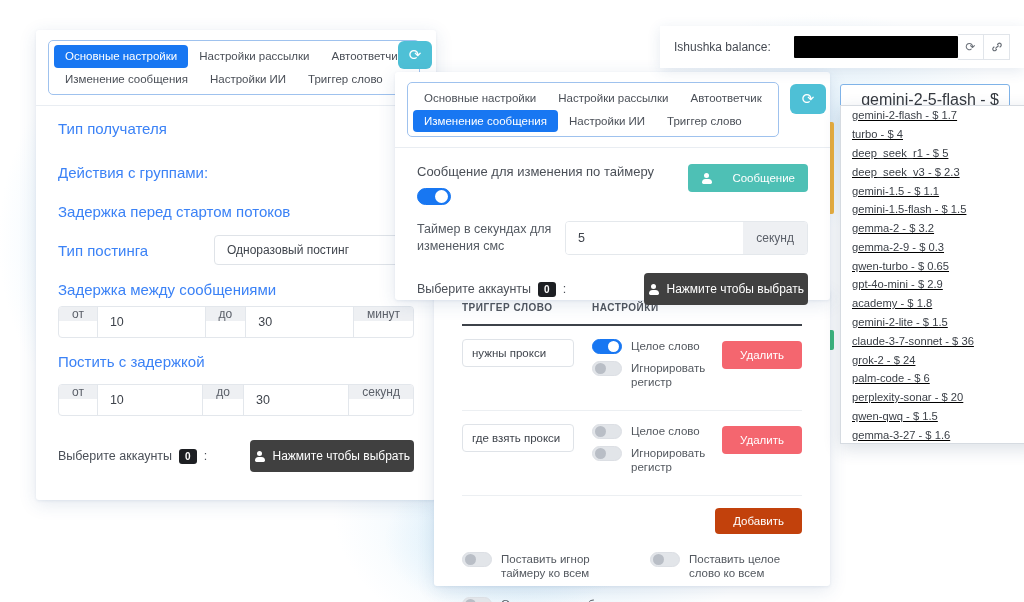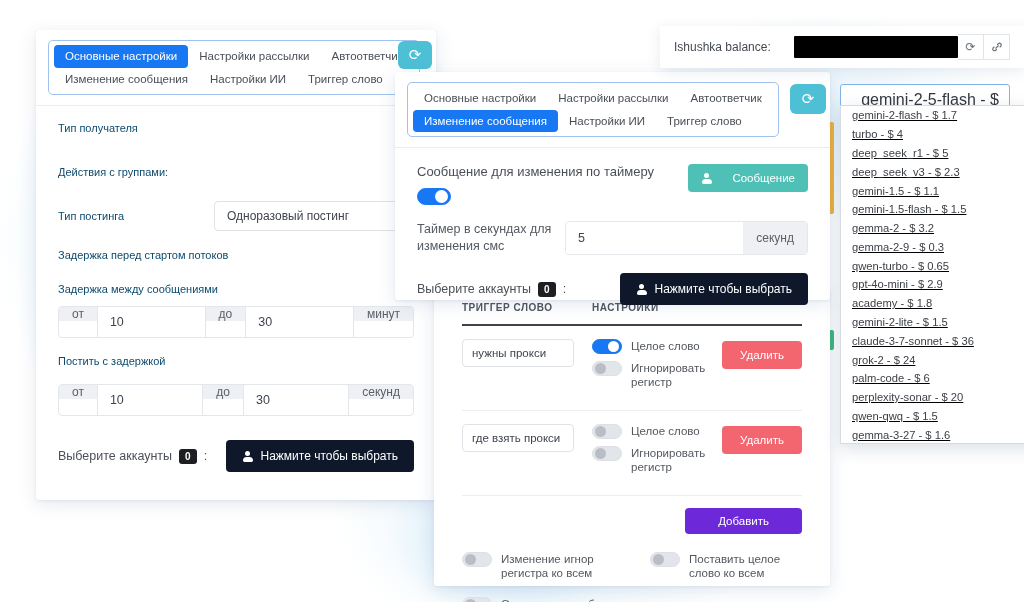--- a/index.html
+++ b/index.html
@@ -75,21 +75,21 @@
   }
 
   .divider { height: 1px; background: #e9edf2; width: 100%; }
 
   
   .frow {
     display: flex; align-items: center;
     padding: 0 22px;
     height: 44px;
   }
-  .flabel { font-size: 11px; color: #0c4a6e; flex: 0 0 auto; }
+  .flabel { font-size: 15px; color: #3b82f6; flex: 0 0 auto; }
   .fselect {
     margin-left: auto;
     border: 1px solid #dfe3e8;
     border-radius: 4px;
     font-size: 12px;
     color: #3f444c;
     background: #fff;
     padding: 7px 12px;
     min-width: 200px;
     white-space: nowrap;
@@ -136,44 +136,44 @@
     background: #1d1f23; color: #fff;
     font-size: 10px; font-weight: bold;
     border-radius: 3px;
     padding: 2px 6px;
     margin: 0 7px;
     min-width: 16px; text-align: center;
   }
   .colon { font-size: 12.5px; color: #4b5058; }
   .btn-blue {
     margin-left: auto;
-    background: #0f172a; color: #fff;
+    background: #404040; color: #fff;
     font-size: 12px;
     border: none; border-radius: 4px;
-    padding: 9px 16px;
+    padding: 9px 4px;
     cursor: pointer;
     display: flex; align-items: center; gap: 7px;
     font-family: inherit;
     white-space: nowrap;
   }
   .btn-teal {
     background: #4ec0b5; color: #fff;
     font-size: 11.5px;
     border: none; border-radius: 4px;
     padding: 8px 13px;
     cursor: pointer;
     display: flex; align-items: center; gap: 20px;
     font-family: inherit;
     white-space: nowrap;
   }
   .btn-green {
-    background: #6d28d9; color: #fff;
+    background: #c2410c; color: #fff;
     font-size: 11.5px;
     border: none; border-radius: 4px;
-    padding: 7px 33px;
+    padding: 7px 18px;
     cursor: pointer; font-family: inherit;
   }
   .btn-red {
     background: #f4666f; color: #fff;
     font-size: 11.5px;
     border: none; border-radius: 4px;
     padding: 8px 18px;
     cursor: pointer; font-family: inherit;
   }
   .person-glyph {
@@ -333,27 +333,27 @@
   </div>
 
   <div class="divider"></div>
 
   <div class="frow">
     <div class="flabel">Тип получателя</div>
   </div>
   <div class="frow">
     <div class="flabel">Действия с группами:</div>
   </div>
+  <div class="frow" style="height:34px;">
+    <div class="flabel">Задержка перед стартом потоков</div>
+  </div>
+
   <div class="frow">
     <div class="flabel">Тип постинга</div>
     <div class="fselect">Одноразовый постинг</div>
-  </div>
-
-  <div class="frow" style="height:34px;">
-    <div class="flabel">Задержка перед стартом потоков</div>
   </div>
   <div class="frow" style="height:34px;">
     <div class="flabel">Задержка между сообщениями</div>
   </div>
 
   <div class="range">
     <div class="affix">от</div>
     <input value="10" style="">
     <div class="affix">до</div>
     <input value="30" style="">
@@ -444,21 +444,21 @@
 
   <div class="tt-foot">
     <button class="btn-green">Добавить</button>
   </div>
 
   <div class="bulk">
     <div class="bulk-item">
       <div class="tgl">
           <div class="knob"></div>
         </div>
-      <span>Изменение игнор регистра ко всем</span>
+      <span>Поставить игнор таймеру ко всем</span>
     </div>
     <div class="bulk-item">
       <div class="tgl">
           <div class="knob"></div>
         </div>
       <span>Поставить целое слово ко всем</span>
     </div>
   </div>
 
   <div class="bulk" style="margin-top:12px;">

